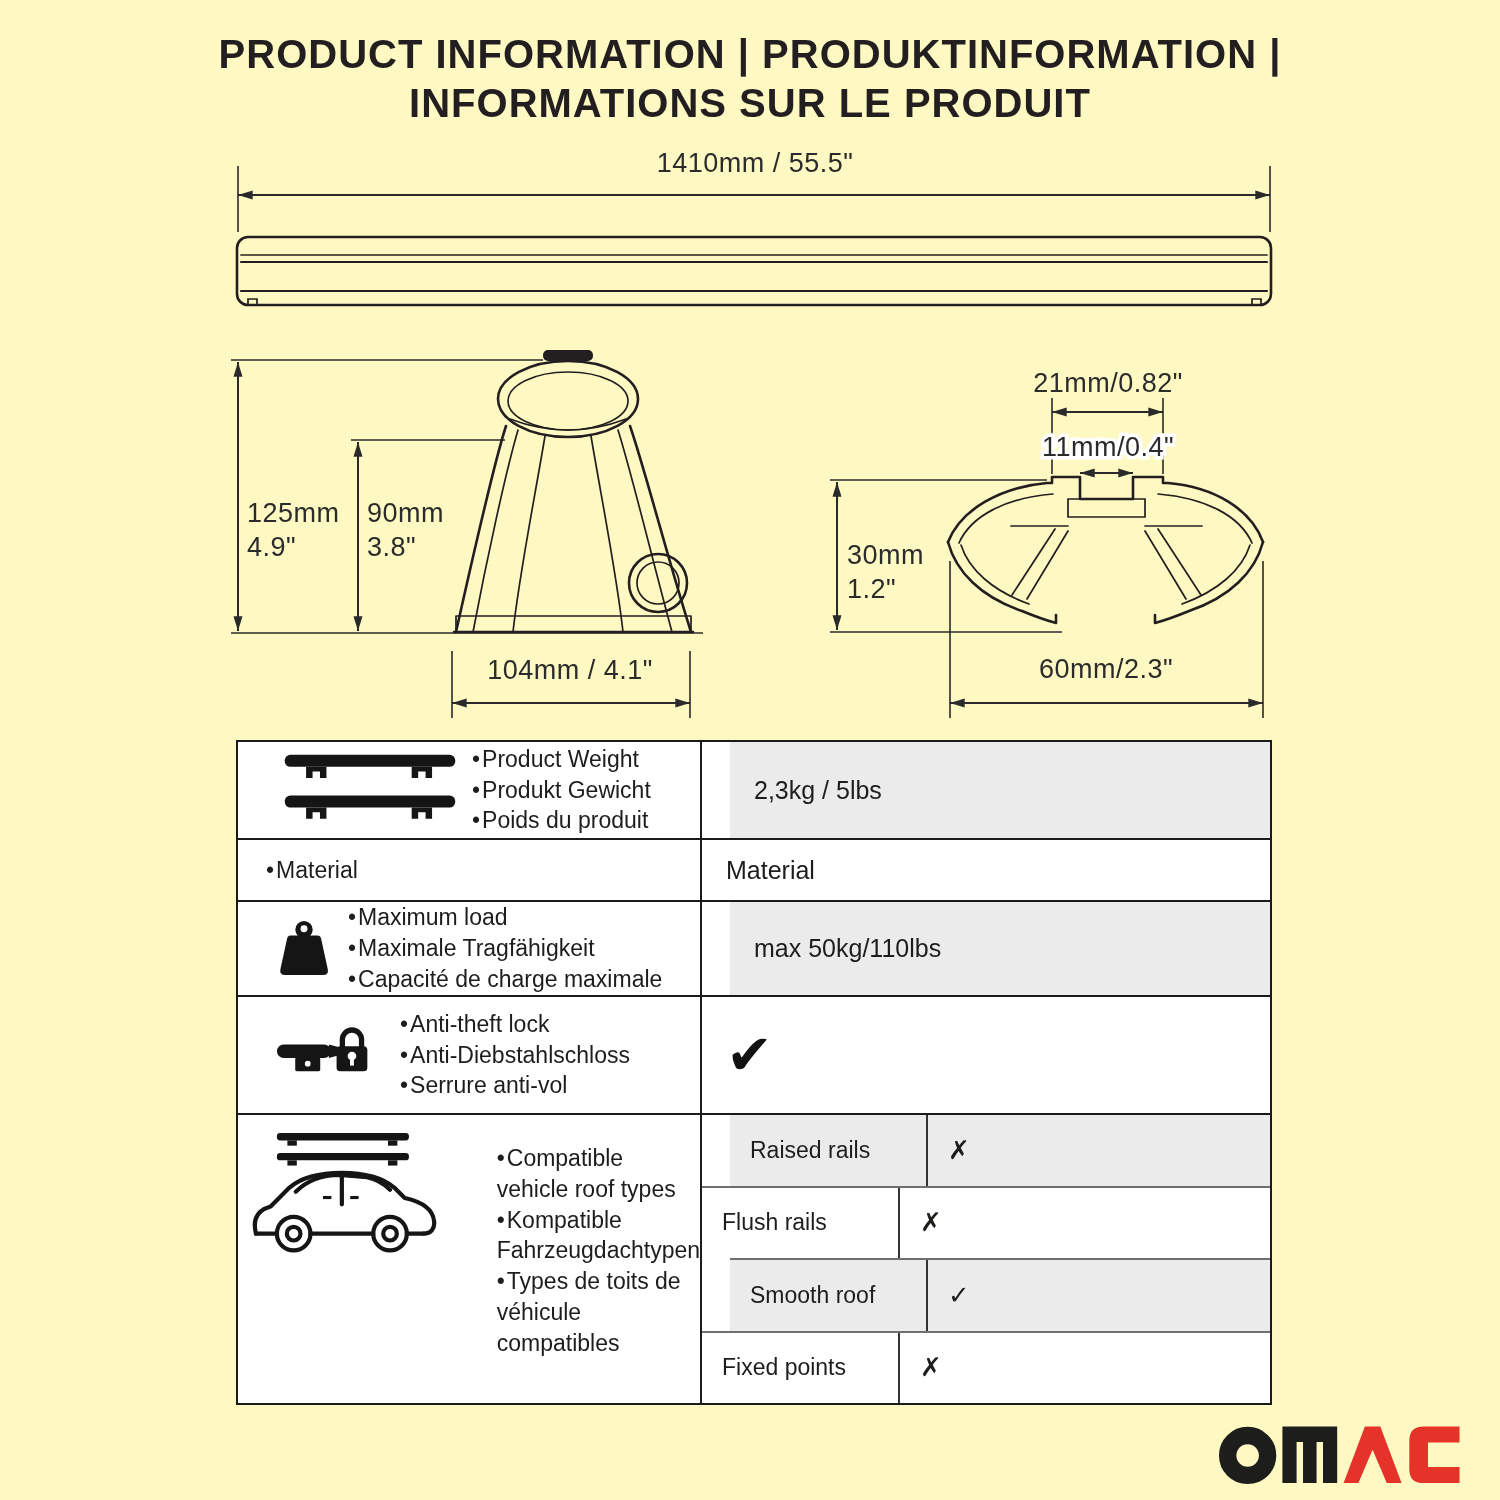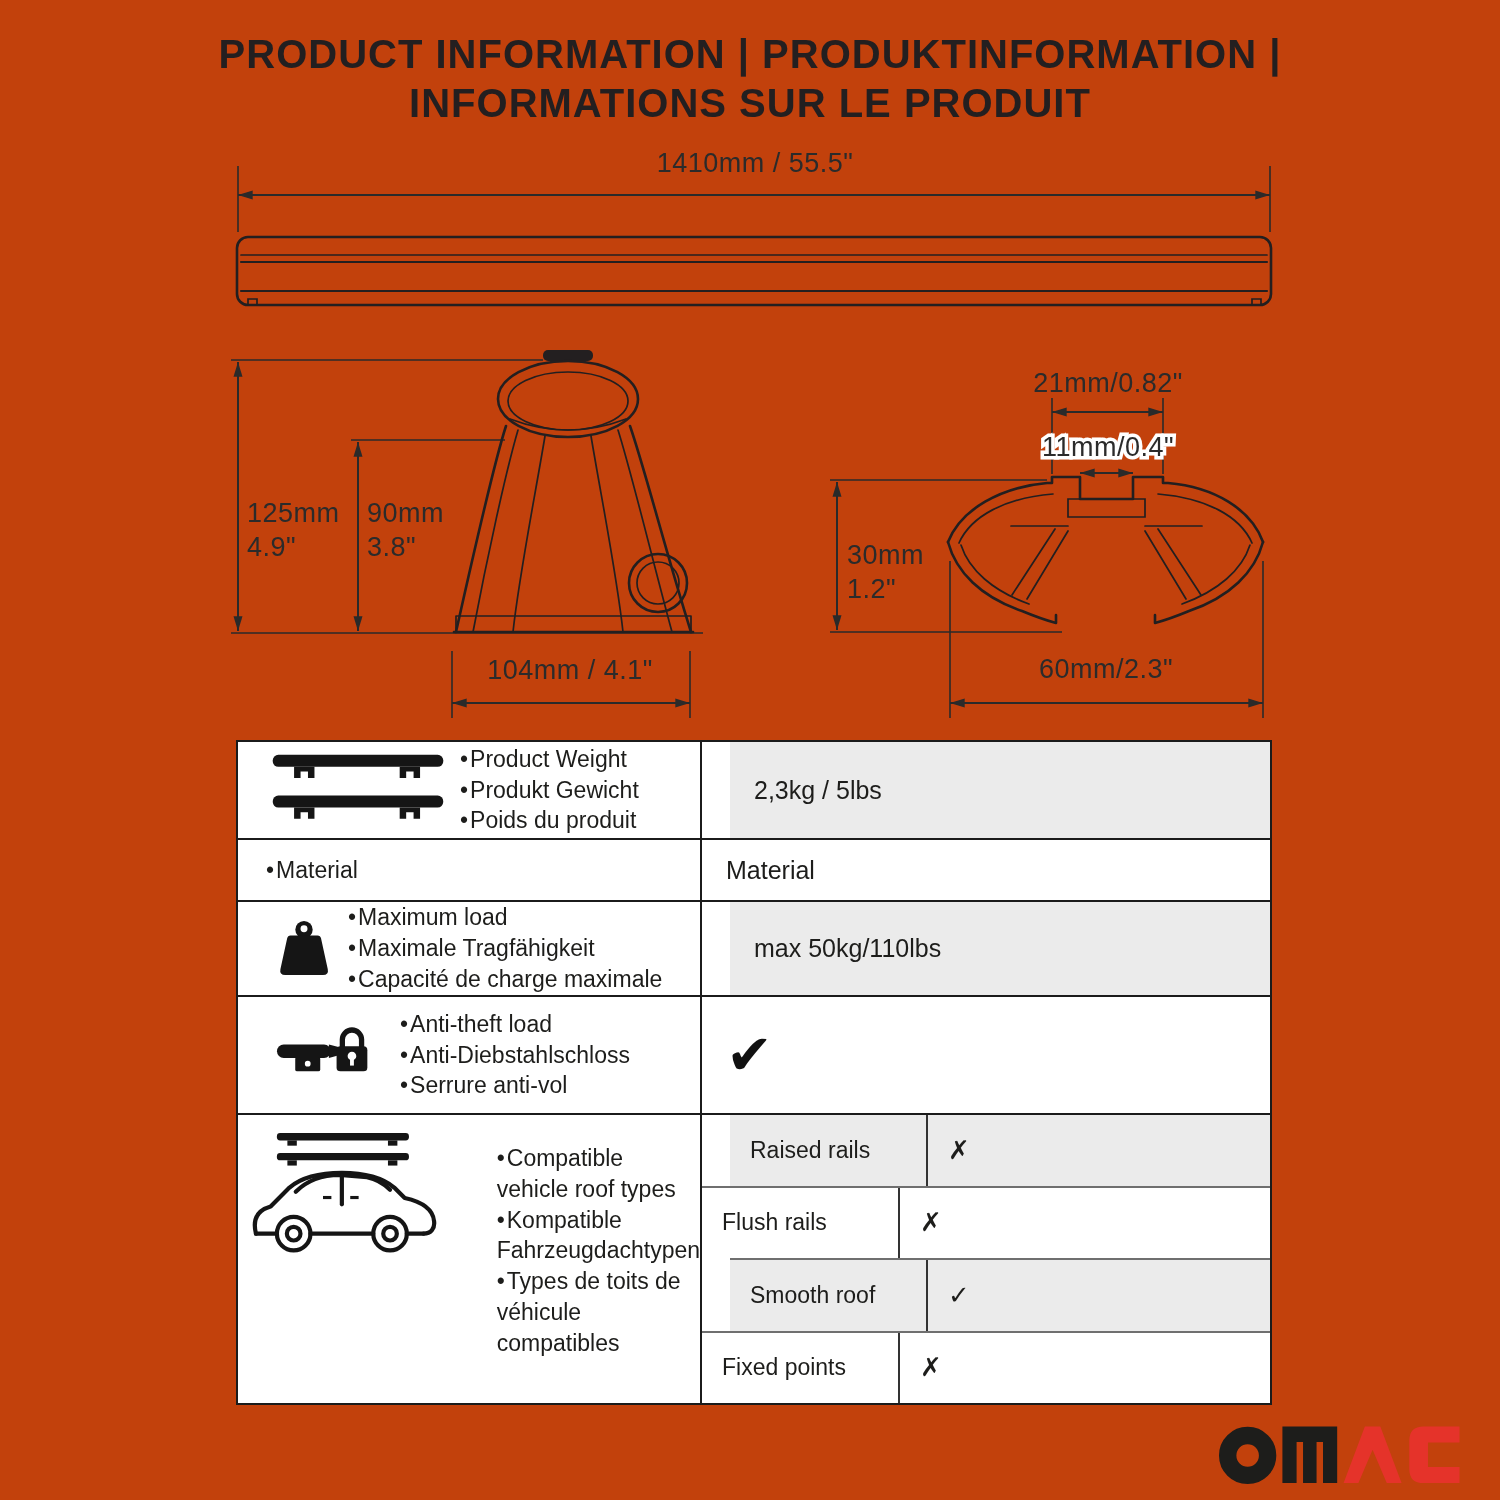--- a/index.html
+++ b/index.html
@@ -1,18 +1,18 @@
 <!DOCTYPE html>
 <html><head>
 <meta charset="utf-8">
 <style>
   * { margin:0; padding:0; box-sizing:border-box; }
   html,body { width:1500px; height:1500px; background:#fff; }
   body { font-family:"Liberation Sans","DejaVu Sans",sans-serif; color:#1d1d1b; }
-  .page { position:relative; width:1500px; height:1500px; background:#c2410c; overflow:hidden; }
+  .page { position:relative; width:1500px; height:1500px; background:#fef9c3; overflow:hidden; }
 
   
   .title { position:absolute; top:30px; left:0; width:1500px; text-align:center;
            font-size:40px; font-weight:700; letter-spacing:1px; color:#231f20; line-height:1.22; }
 
   
   .diagram { position:absolute; }
   .dim line, .dim path { stroke:#2a2a2a; stroke-width:2; fill:none; }
   .ext { stroke:#2a2a2a !important; stroke-width:1.6 !important; }
   .part { stroke:#231f20; stroke-width:2.6; fill:none; stroke-linecap:round; stroke-linejoin:round; }
@@ -150,21 +150,21 @@
     <g class="dim">
       <line x1="135" y1="357" x2="448" y2="357" marker-start="url(#arr)" marker-end="url(#arr)"></line>
       <line class="ext" x1="135" y1="215" x2="135" y2="372"></line>
       <line class="ext" x1="448" y1="215" x2="448" y2="372"></line>
     </g>
   </svg>
 
   <div class="spec-table">
 
     <div class="t-row" style="height:96px">
-      <div class="label-cell" style="padding-left:32px">
+      <div class="label-cell" style="padding-left:44px">
         <svg class="icon" viewBox="0 0 190 92" style="width:176px;height:86px;margin-right:14px">
           <g fill="#151515">
             <rect x="3" y="8" width="184" height="13" rx="6"></rect>
             <path d="M26,21 h22 v12 h-7 v-7 h-8 v7 h-7 z"></path>
             <path d="M140,21 h22 v12 h-7 v-7 h-8 v7 h-7 z"></path>
             <rect x="3" y="52" width="184" height="13" rx="6"></rect>
             <path d="M26,65 h22 v12 h-7 v-7 h-8 v7 h-7 z"></path>
             <path d="M140,65 h22 v12 h-7 v-7 h-8 v7 h-7 z"></path>
           </g>
         </svg>
@@ -208,21 +208,21 @@
           <rect x="1" y="20" width="56" height="14" rx="7" fill="#151515"></rect>
           <polygon points="55,20 70,24 70,30 55,34" fill="#151515"></polygon>
           <rect x="20" y="33" width="26" height="15" rx="2" fill="#151515"></rect>
           <circle cx="33" cy="40" r="3" fill="#fff"></circle>
           <path d="M69,23 v-8 a10,10 0 0 1 20,0 v8" stroke="#151515" stroke-width="5.5" fill="none"></path>
           <rect x="63" y="22" width="32" height="26" rx="4" fill="#151515"></rect>
           <circle cx="79" cy="32" r="4.5" fill="#fff"></circle>
           <rect x="77" y="33" width="4" height="9" fill="#fff"></rect>
         </svg>
         <div class="labels">
-          <div class="bl">Anti-theft load</div>
+          <div class="bl">Anti-theft lock</div>
           <div class="bl">Anti-Diebstahlschloss</div>
           <div class="bl">Serrure anti-vol</div>
         </div>
       </div>
       <div class="value-cell">
         <span class="big-check">✔</span>
       </div>
     </div>
 
     <div class="t-row" style="height:290px">

